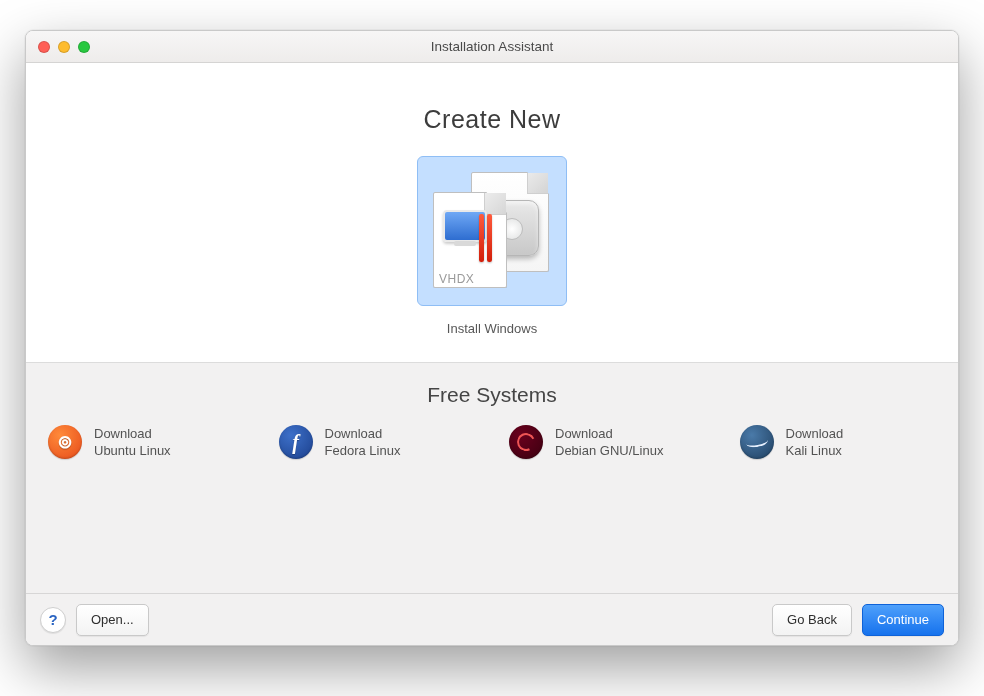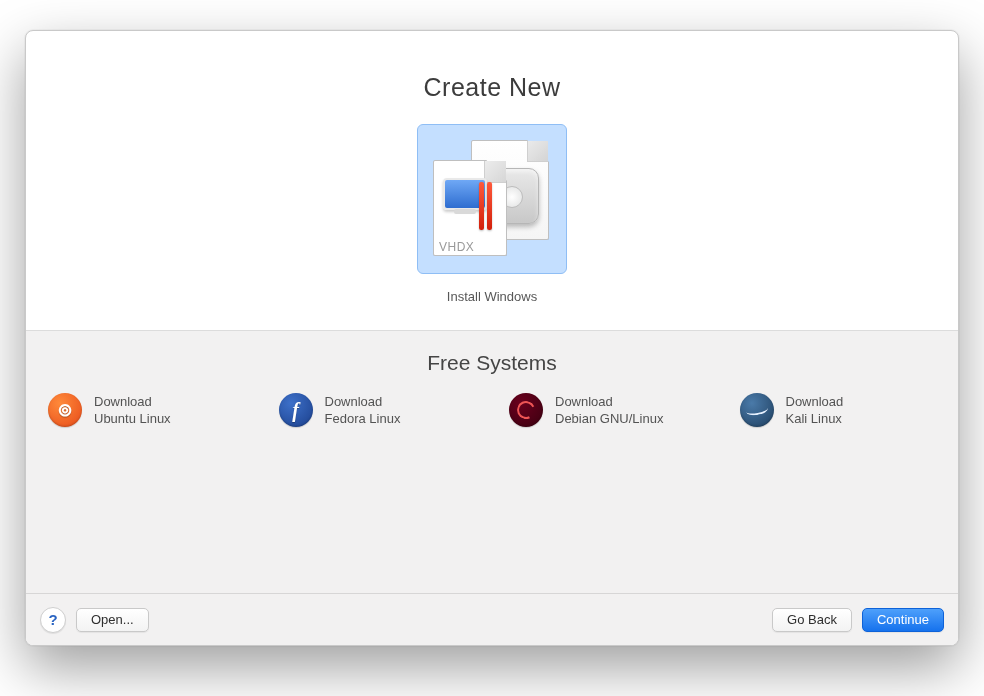--- a/index.html
+++ b/index.html
@@ -100,21 +100,21 @@
   }
   .help-btn {
     width: 26px; height: 26px; border-radius: 50%;
     background:#fff; border:1px solid #cfcfcf;
     font-size: 15px; color:#2a64c2; font-weight: 600;
     display:flex; align-items:center; justify-content:center;
     box-shadow: 0 1px 1px rgba(0,0,0,0.08);
     cursor:pointer;
   }
   .btn {
-    height: 24px; padding: 0 14px;
+    height: 32px; padding: 0 14px;
     background: linear-gradient(#ffffff,#f3f3f3);
     border:1px solid #c9c9c9; border-radius: 5px;
     font-size: 13px; color:#2e2e2e;
     box-shadow: 0 1px 1px rgba(0,0,0,0.06);
     cursor:pointer;
   }
   .spacer { flex:1; }
   .btn.primary {
     background: linear-gradient(#4ea0fb,#1672ed);
     border:1px solid #0e62d8; color:#fff;
@@ -191,20 +191,28 @@
     width:22px; height:10px; border-bottom:2.5px solid #e7f1ff; border-radius:50%;
     transform: rotate(-10deg);
   }
 </style>
 </head>
 <body>
 
 <div class="shadow-pad">
   <div class="window">
 
+    <div class="titlebar">
+      <div class="traffic">
+        <div class="tl close-btn"></div>
+        <div class="tl min-btn"></div>
+        <div class="tl max-btn"></div>
+      </div>
+      <div class="title">Installation Assistant</div>
+    </div>
 
     <div class="main-upper">
       <h1 class="heading">Create New</h1>
 
       <div class="card-holder">
         <div class="card">
           <div class="illus">
             <div class="doc-back"></div>
             <div class="fold-back"></div>
             <div class="disk"></div>

